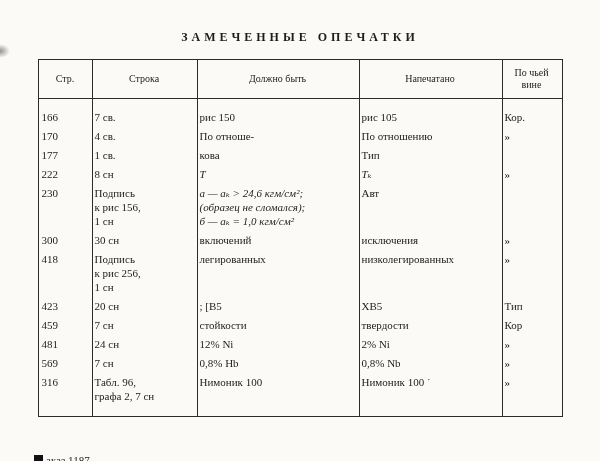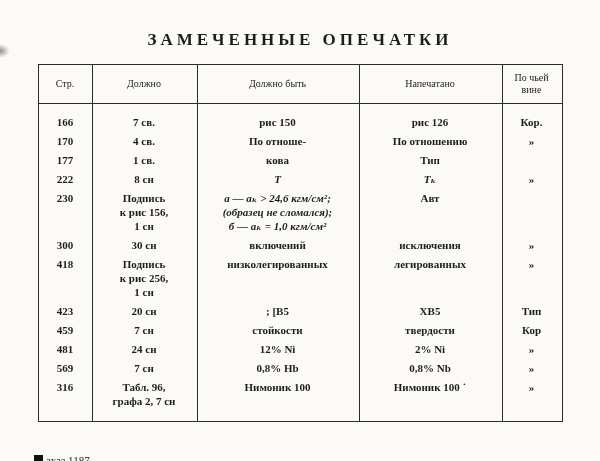--- a/index.html
+++ b/index.html
@@ -12,21 +12,21 @@
     position:relative;
   }
   .page{width:600px;height:461px;position:relative;}
   .page::before{ 
     content:"";position:absolute;left:0;top:14px;width:10px;height:14px;
     background:radial-gradient(ellipse at left, rgba(40,40,40,.5), rgba(40,40,40,0) 70%);
     pointer-events:none;
   }
   .title{
     text-align:center;
-    font-size:17px;
+    font-size:12px;
     font-weight:bold;
     letter-spacing:4px;
     margin:30px 0 14px 0;
   }
   .table{
     position:relative;
     width:523px;
     margin:0 auto;
     border-top:1px solid #2b2b2b;
     border-bottom:1px solid #2b2b2b;
@@ -57,23 +57,22 @@
   .tbody{padding:9px 0 10px 0;}
   .trow{
     display:grid;
     grid-template-columns:53px 105px 162px 143px 60px;
     margin-bottom:1px;
   }
   .cell{
     font-size:11px;
     line-height:14px;
     padding:2px 3px;
-    text-align:center;
+    text-align:left;
     white-space:pre-line;
-    font-weight:bold;
   }
   .cell.math{font-style:italic;}
   .footer{
     position:absolute;
     left:34px;
     top:424px;
     font-size:11px;
     display:flex;align-items:center;gap:2px;
   }
   .blob{
@@ -89,33 +88,33 @@
   <div class="title">ЗАМЕЧЕННЫЕ ОПЕЧАТКИ</div>
 
   <div class="table">
     <div class="vline v1"></div>
     <div class="vline v2"></div>
     <div class="vline v3"></div>
     <div class="vline v4"></div>
 
     <div class="thead">
       <div class="hcell">Стр.</div>
-      <div class="hcell">Должно</div>
+      <div class="hcell">Строка</div>
       <div class="hcell">Должно быть</div>
       <div class="hcell">Напечатано</div>
       <div class="hcell">По чьей
 вине</div>
     </div>
 
     <div class="tbody" id="tbody">
         <div class="trow">
           <div class="cell cell-page">166</div>
           <div class="cell cell-line">7 св.</div>
           <div class="cell cell-printed">рис 150</div>
-          <div class="cell cell-correct">рис 126</div>
+          <div class="cell cell-correct">рис 105</div>
           <div class="cell cell-blame">Кор.</div>
         </div>
         <div class="trow">
           <div class="cell cell-page">170</div>
           <div class="cell cell-line">4 св.</div>
           <div class="cell cell-printed">По отноше-</div>
           <div class="cell cell-correct">По отношению</div>
           <div class="cell cell-blame">»</div>
         </div>
         <div class="trow">
@@ -146,22 +145,22 @@
           <div class="cell cell-line">30 сн</div>
           <div class="cell cell-printed">включений</div>
           <div class="cell cell-correct">исключения</div>
           <div class="cell cell-blame">»</div>
         </div>
         <div class="trow">
           <div class="cell cell-page">418</div>
           <div class="cell cell-line">Подпись
 к рис 256,
 1 сн</div>
+          <div class="cell cell-correct">легированных</div>
           <div class="cell cell-printed">низколегированных</div>
-          <div class="cell cell-correct">легированных</div>
           <div class="cell cell-blame">»</div>
         </div>
         <div class="trow">
           <div class="cell cell-page">423</div>
           <div class="cell cell-line">20 сн</div>
           <div class="cell cell-printed">; [В5</div>
           <div class="cell cell-correct">ХВ5</div>
           <div class="cell cell-blame">Тип</div>
         </div>
         <div class="trow">

